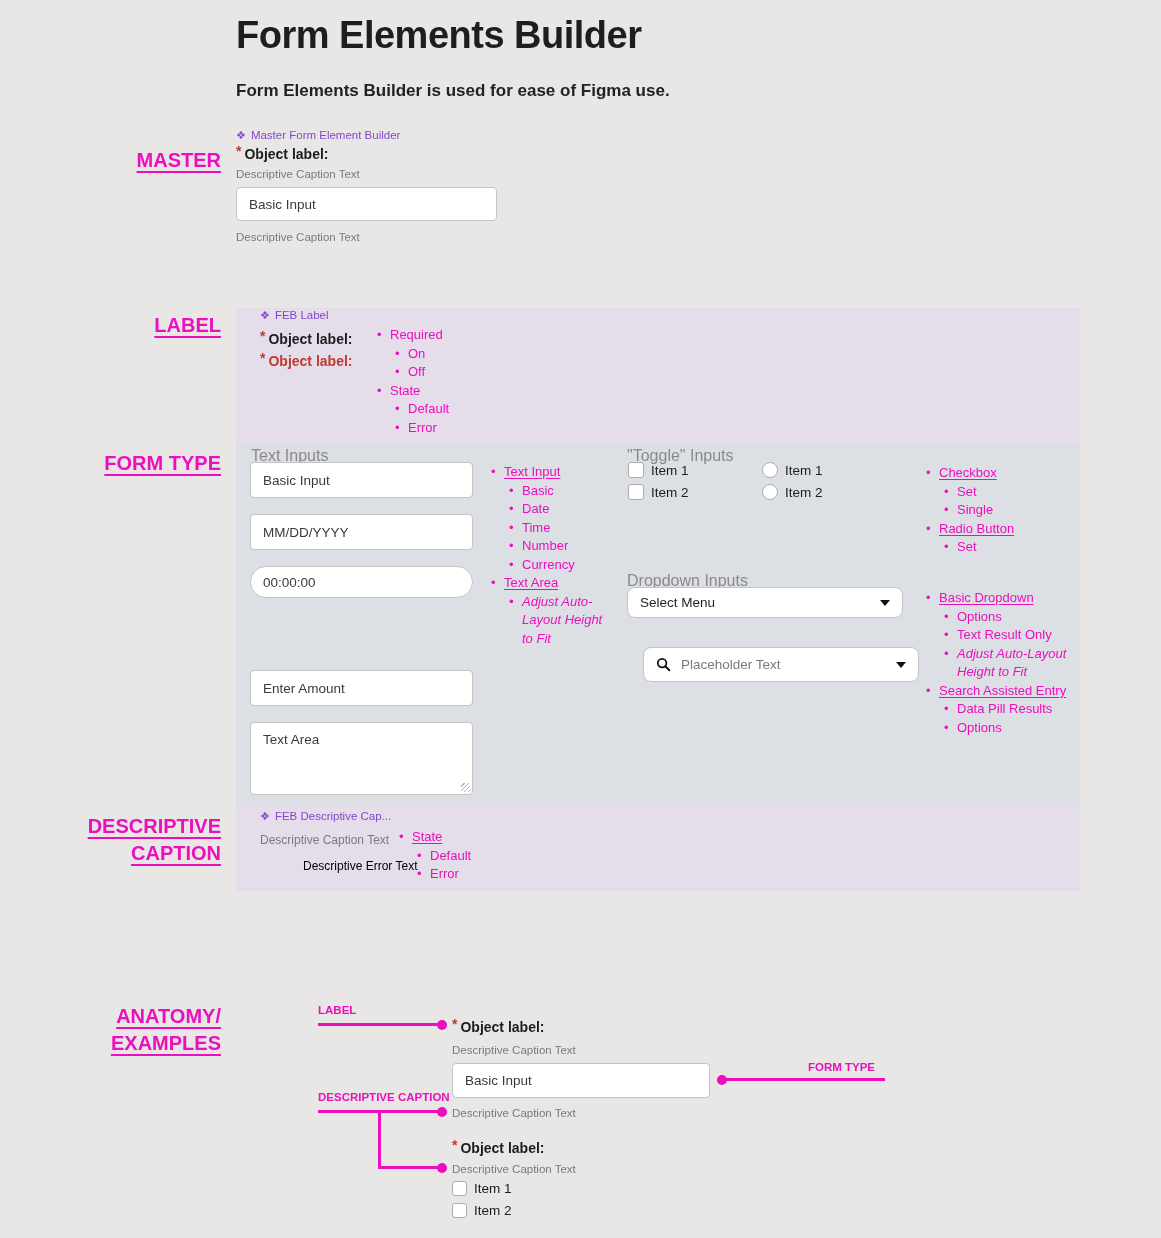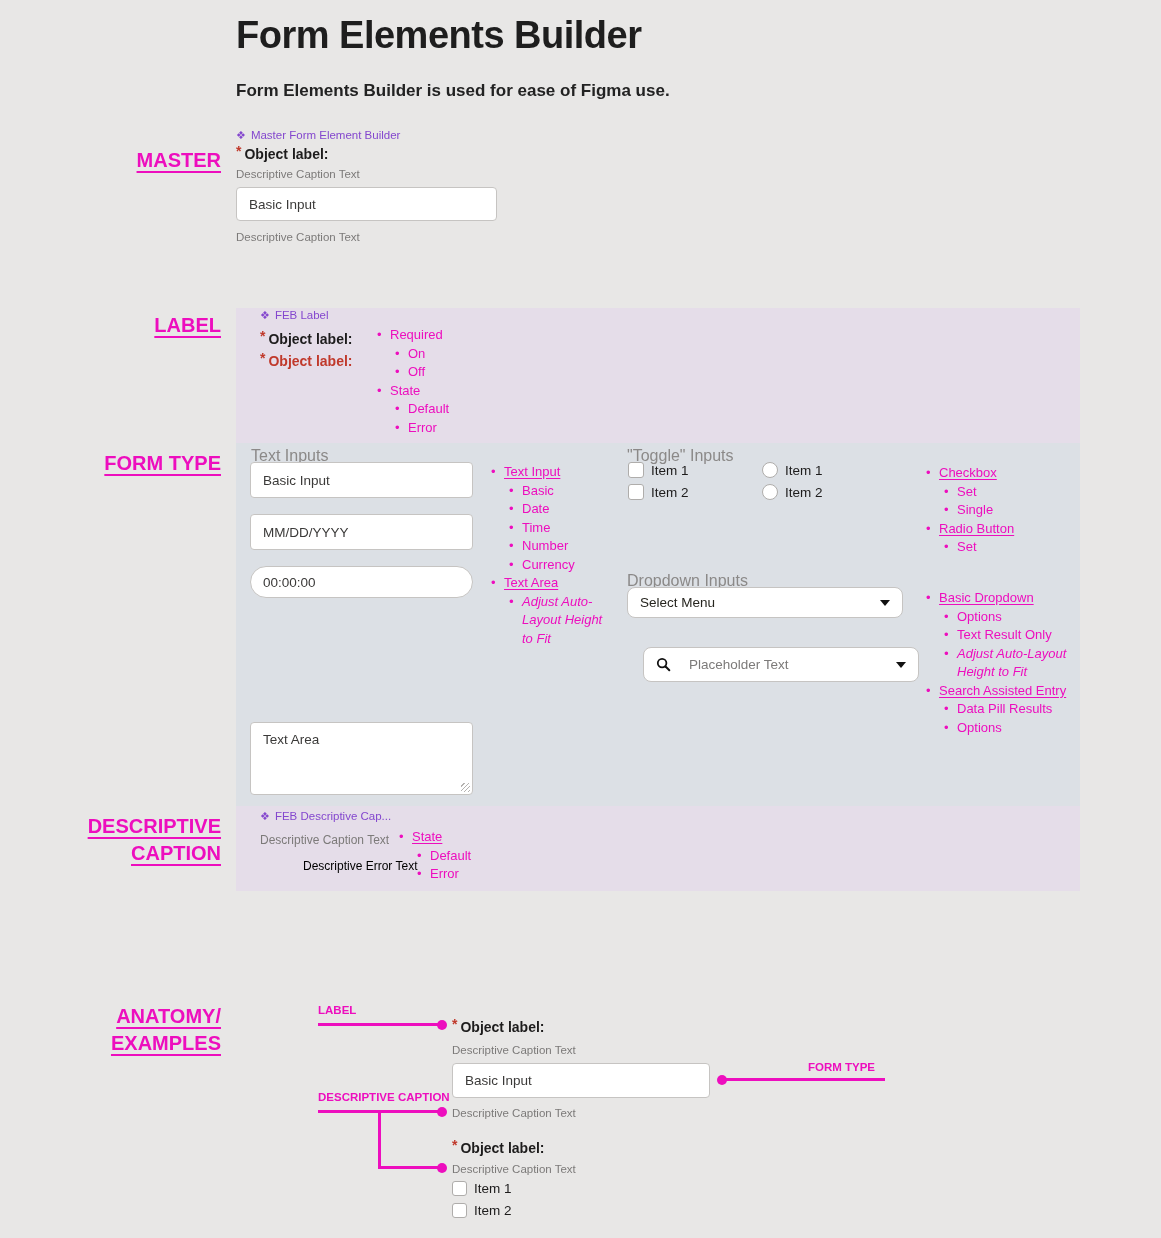--- a/index.html
+++ b/index.html
@@ -47,21 +47,21 @@
   .bi.it { font-style:italic; }
 
   
   .choice-row { position:absolute; display:flex; align-items:center; gap:7px; font-size:13.5px; color:var(--ink); white-space:nowrap; }
   input.cb, input.rb { appearance:none; -webkit-appearance:none; width:16px; height:16px; background:#fff; border:1px solid #AFADAB; margin:0; cursor:pointer; }
   input.cb { border-radius:3px; }
   input.rb { border-radius:50%; }
   .choice-row.small input.cb { width:15px; height:15px; }
 
   
-  .ddl { position:absolute; background:#fff; border:1px solid #C6C4C2; border-radius:8px; display:flex; align-items:center; padding:11px 12px; cursor:pointer;gap:8px; }
+  .ddl { position:absolute; background:#fff; border:1px solid #C6C4C2; border-radius:8px; display:flex; align-items:center; padding:11px 12px; cursor:pointer; }
   .ddl .ddl-text { flex:1; font-size:13.5px; color:#26251F; }
   .caret { width:0; height:0; border-left:5px solid transparent; border-right:5px solid transparent; border-top:6px solid #111; }
   .search-input { border:none; outline:none; flex:1; font-size:13.5px; color:#3B3A39; font-family:"Liberation Sans", sans-serif; background:transparent; margin-left:10px; }
   .search-input::placeholder { color:#7C7A79; }
 
   
   .co-label { position:absolute; font-size:11.5px; font-weight:700; color:var(--accent); white-space:nowrap; }
   .hline { position:absolute; height:3px; background:var(--accent); }
   .vline { position:absolute; width:3px; background:var(--accent); }
   .cdot { position:absolute; width:10px; height:10px; border-radius:50%; background:var(--accent); }
@@ -104,20 +104,21 @@
     <div class="bi l2"><span>Default</span></div>
     <div class="bi l2"><span>Error</span></div>
   </div>
 
   <div class="band gray" style="top:443px; height:363px;"></div>
 
   <div class="mini-heading" style="left:251px; top:447px;">Text Inputs</div>
   <input class="tin" style="left: 250px; top: 462px; width: 223px; height: 36px;" value="Basic Input">
   <input class="tin" style="left: 250px; top: 514px; width: 223px; height: 36px;" value="MM/DD/YYYY">
   <input class="tin" style="left: 250px; top: 566px; width: 223px; height: 32px; border-radius: 18px;" value="00:00:00">
+  <input class="tin" style="left: 250px; top: 670px; width: 223px; height: 36px;" value="Enter Amount">
   <div class="ta-wrap" style="left:250px; top:722px; width:223px; height:73px;">
     <textarea class="tin" style="">Text Area</textarea>
     <div class="resize-handle"></div>
   </div>
 
   <div class="blist" style="left:490px; top:463px; width:122px;">
     <div class="bi"><span class="u">Text Input</span></div>
     <div class="bi l2"><span>Basic</span></div>
     <div class="bi l2"><span>Date</span></div>
     <div class="bi l2"><span>Time</span></div>

